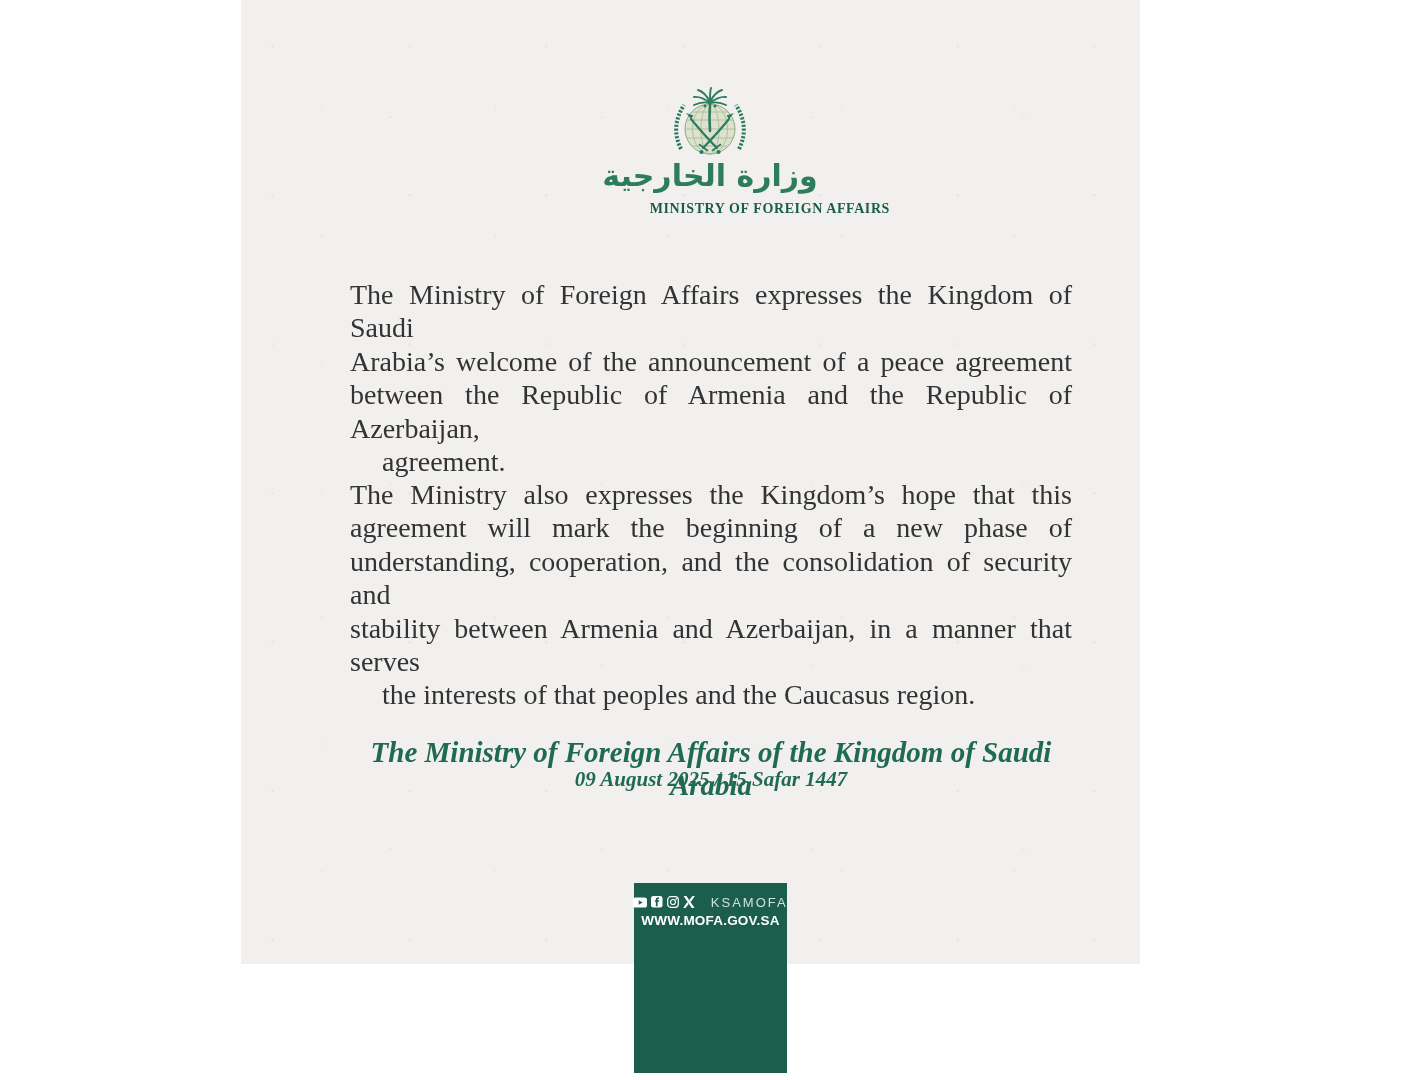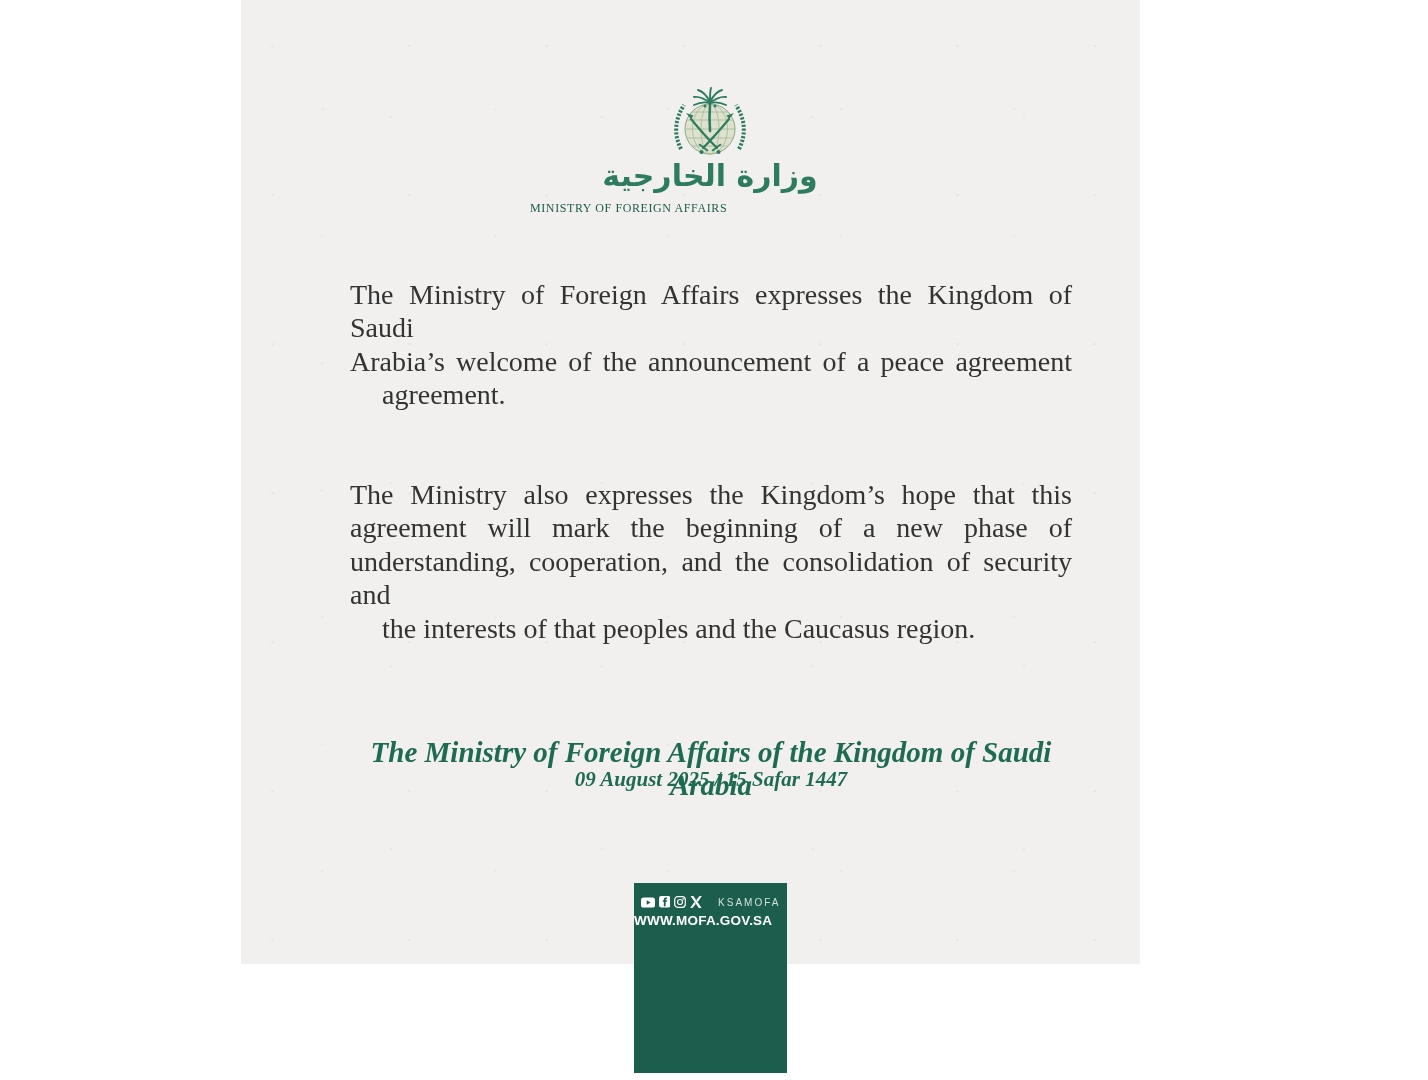--- a/index.html
+++ b/index.html
@@ -16,22 +16,22 @@
       radial-gradient(circle at 47% 86%, rgba(110,100,80,.05) 0 1px, transparent 1.6px);
     background-size:137px 149px, 211px 183px, 173px 127px;
   }
   .emblem{position:absolute;left:419px;top:84px;width:100px;height:76px;}
   .arabic-title{
     position:absolute;left:219px;top:150px;width:500px;height:52px;
     text-align:center;font-family:"DejaVu Sans",sans-serif;font-weight:bold;
     font-size:30px;line-height:52px;color:#2e7c60;
   }
   .ministry-caption{
-    position:absolute;left:289px;top:201px;width:360px;text-align:left;
-    font-family:"Liberation Serif",serif;font-weight:normal;font-size:12px;
+    position:absolute;left:289px;top:201px;width:360px;text-align:right;
+    font-family:"Liberation Serif",serif;font-weight:bold;font-size:14px;
     letter-spacing:.6px;color:#1b5c4b;
   }
   .para{
     position:absolute;left:109px;width:722px;
     font-size:28px;line-height:33.4px;color:#333333;
   }
   .p1{top:278px;}
   .p2{top:478px;}
   .para .line{text-align:justify;text-align-last:justify;}
   .para .line.last{text-align-last:left;margin-left:32px;}
@@ -46,25 +46,25 @@
   .footer{
     position:absolute;left:393px;top:883px;width:153px;height:190px;
     background:#1c5e4e;box-sizing:border-box;padding-top:12px;
     font-family:"Liberation Sans",sans-serif;
   }
   .social-row{
     display:flex;align-items:center;justify-content:center;gap:4px;height:14px;
   }
   .social-row .icon{display:inline-flex;align-items:center;cursor:pointer;}
   .handle{
-    font-size:10px;letter-spacing:2px;color:rgba(255,255,255,.8);
+    font-size:13px;letter-spacing:2px;color:rgba(255,255,255,.8);
     margin-left:12px;white-space:nowrap;
   }
   .website{
-    margin-top:4px;font-size:13.5px;font-weight:bold;
+    margin-top:4px;text-align:center;font-size:13.5px;font-weight:bold;
     letter-spacing:.2px;color:#ffffff;cursor:pointer;white-space:nowrap;
   }
 </style>
 </head>
 <body>
 
 <div class="canvas">
   <div class="paper">
 
     <div class="emblem">
@@ -107,27 +107,29 @@
       </svg>
     </div>
 
     <div class="arabic-title">وزارة الخارجية</div>
 
     <div class="ministry-caption">MINISTRY OF FOREIGN AFFAIRS</div>
 
     <div class="para p1">
         <div class="line">The Ministry of Foreign Affairs expresses the Kingdom of Saudi</div>
         <div class="line">Arabia’s welcome of the announcement of a peace agreement</div>
+        <div class="line">between the Republic of Armenia and the Republic of Azerbaijan,</div>
         <div class="line last">agreement.</div>
       </div>
 
     <div class="para p2">
         <div class="line">The Ministry also expresses the Kingdom’s hope that this</div>
         <div class="line">agreement will mark the beginning of a new phase of</div>
         <div class="line">understanding, cooperation, and the consolidation of security and</div>
+        <div class="line">stability between Armenia and Azerbaijan, in a manner that serves</div>
         <div class="line last">the interests of that peoples and the Caucasus region.</div>
       </div>
 
     <div class="sig1">The Ministry of Foreign Affairs of the Kingdom of Saudi Arabia</div>
 
     <div class="sig2">09 August 2025 / 15 Safar 1447</div>
 
     <div class="footer">
       <div class="social-row">
         <span class="icon">

